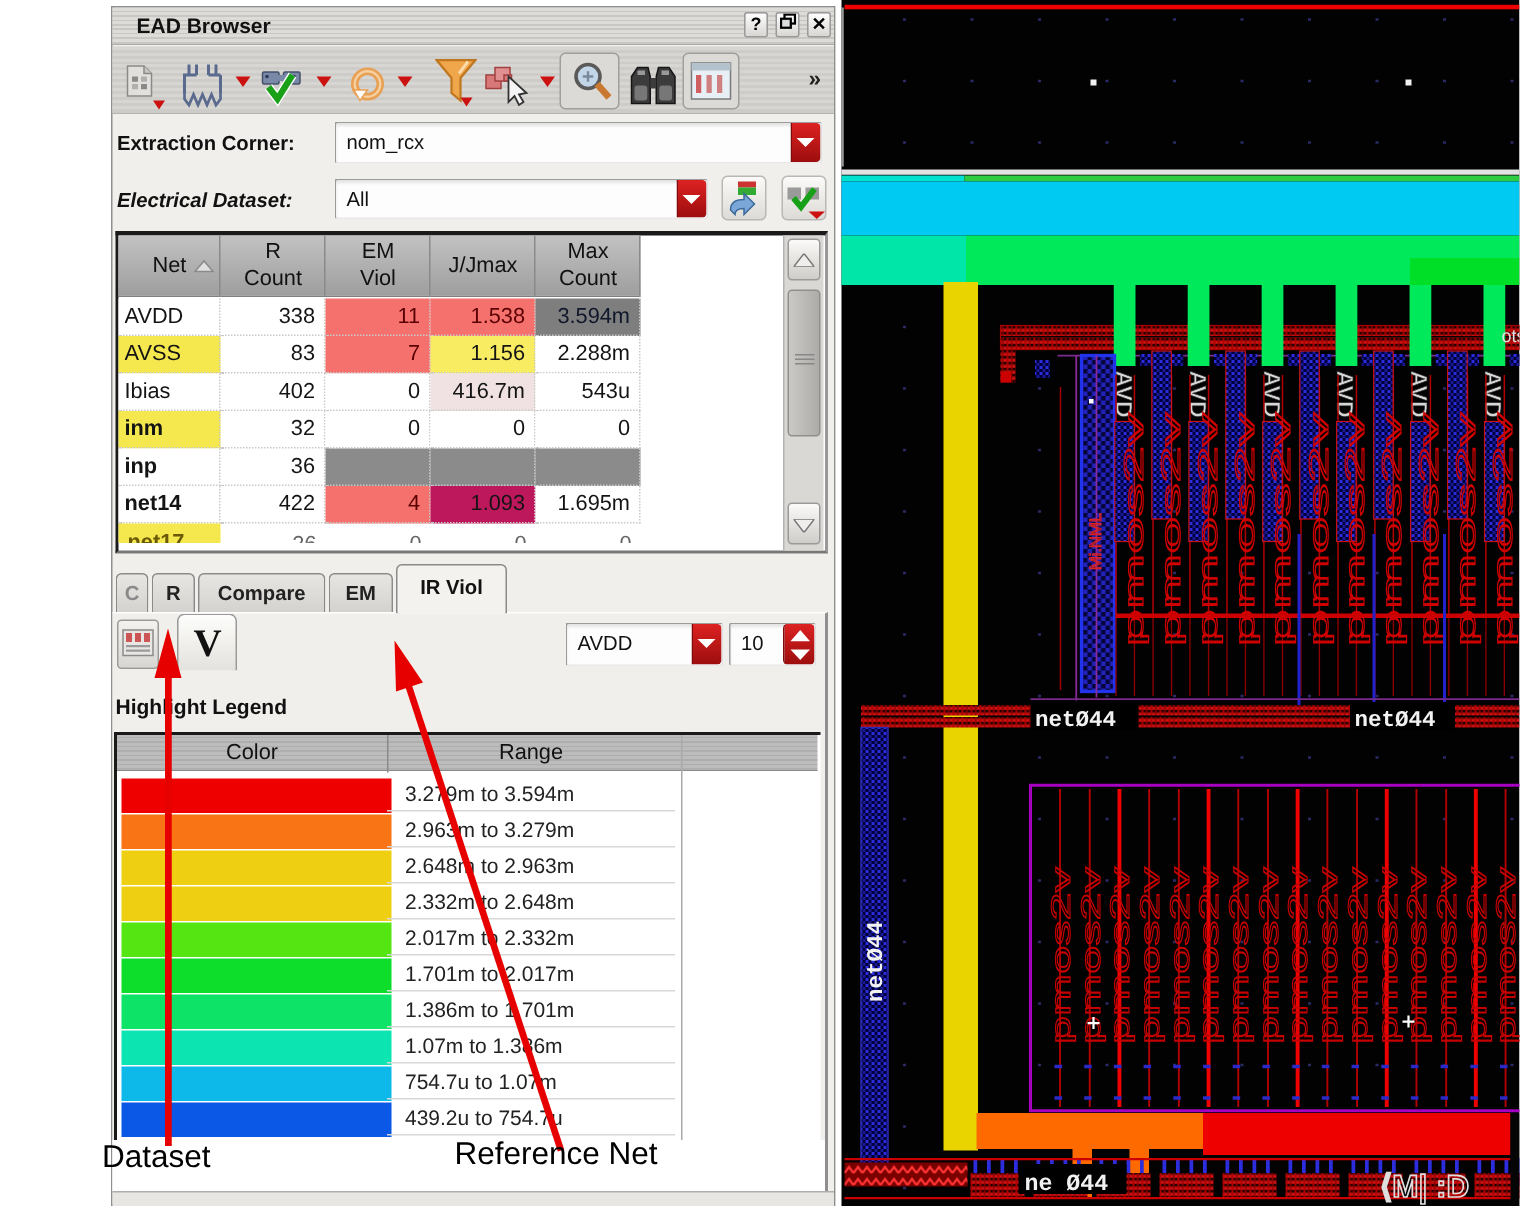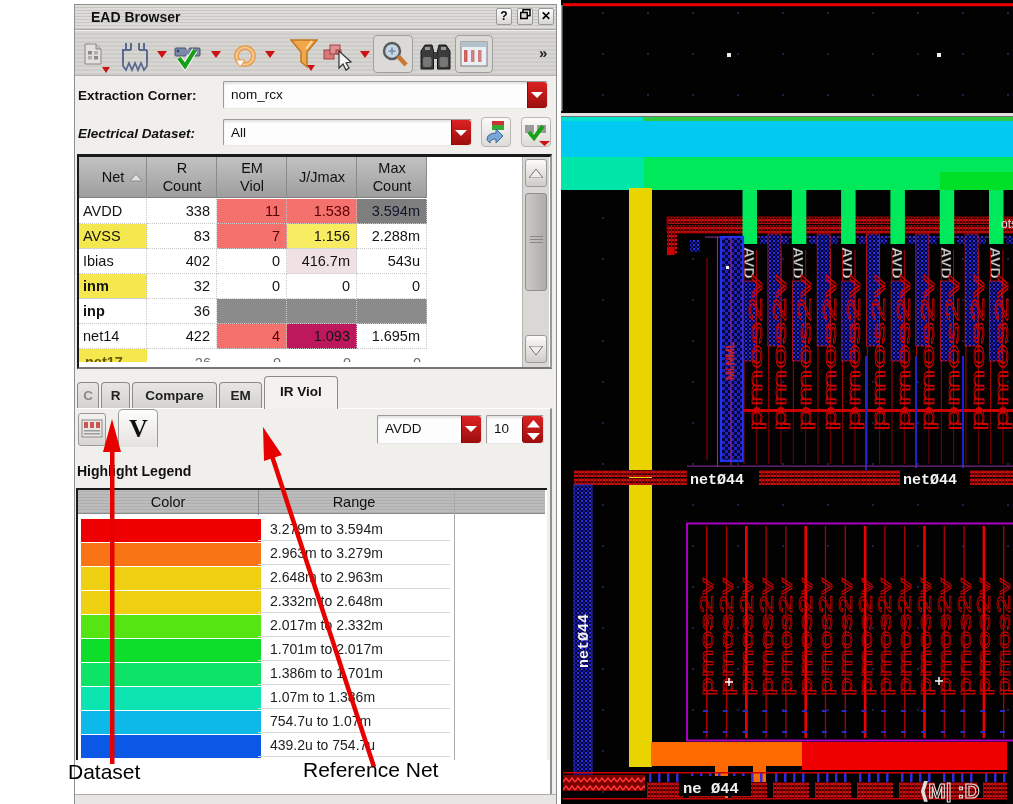--- a/index.html
+++ b/index.html
@@ -221,21 +221,21 @@
 <div class="abs" style="left:138px;top:142px;width:70px;height:25px;background:#8b8b8b;border-bottom:1px dotted #c9c9c9;border-right:1px dotted #c9c9c9;">
         <span class="cell num" style="right:6px;top:4px;color:#141414;"></span>
       </div>
 <div class="abs" style="left:208px;top:142px;width:70px;height:25px;background:#8b8b8b;border-bottom:1px dotted #c9c9c9;border-right:1px dotted #c9c9c9;">
         <span class="cell num" style="right:6px;top:4px;color:#141414;"></span>
       </div>
 <div class="abs" style="left:278px;top:142px;width:70px;height:25px;background:#8b8b8b;border-bottom:1px dotted #c9c9c9;border-right:1px dotted #c9c9c9;">
         <span class="cell num" style="right:6px;top:4px;color:#141414;"></span>
       </div>
 <div class="abs" style="left:0px;top:167px;width:68px;height:25px;background:#ffffff;border-bottom:1px dotted #c9c9c9;border-right:1px dotted #c9c9c9;">
-        <span class="cell" style="left:4px;top:4px;font-weight:normal;">net14</span>
+        <span class="cell" style="left:4px;top:4px;font-weight:bold;">net14</span>
       </div>
 <div class="abs" style="left:68px;top:167px;width:70px;height:25px;border-bottom:1px dotted #c9c9c9;border-right:1px dotted #c9c9c9;">
         <span class="cell num" style="right:6px;top:4px;">422</span>
       </div>
 <div class="abs" style="left:138px;top:167px;width:70px;height:25px;background:#f4716e;border-bottom:1px dotted #c9c9c9;border-right:1px dotted #c9c9c9;">
         <span class="cell num" style="right:6px;top:4px;color:#5a0000;">4</span>
       </div>
 <div class="abs" style="left:208px;top:167px;width:70px;height:25px;background:#be185d;border-bottom:1px dotted #c9c9c9;border-right:1px dotted #c9c9c9;">
         <span class="cell num" style="right:6px;top:4px;color:#141414;">1.093</span>
       </div>

